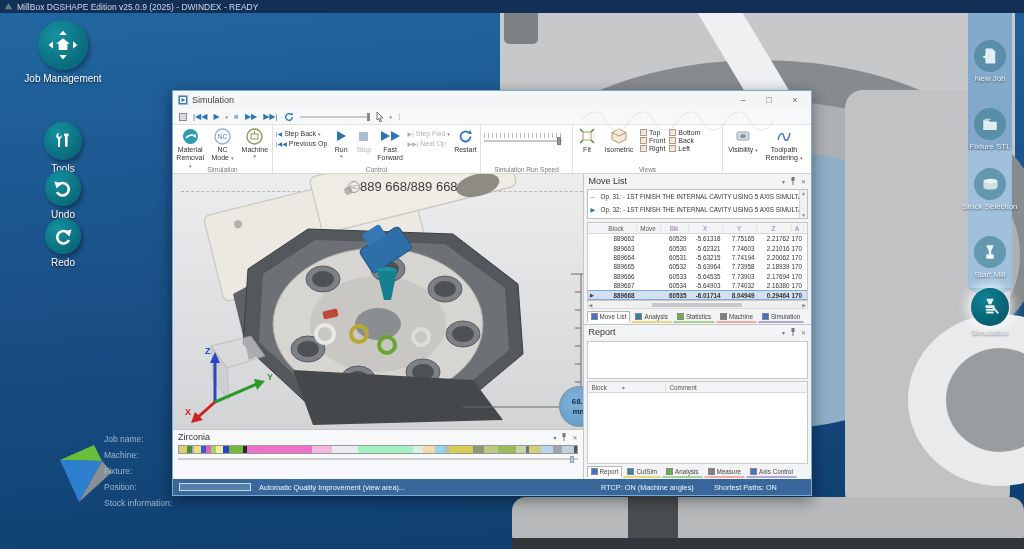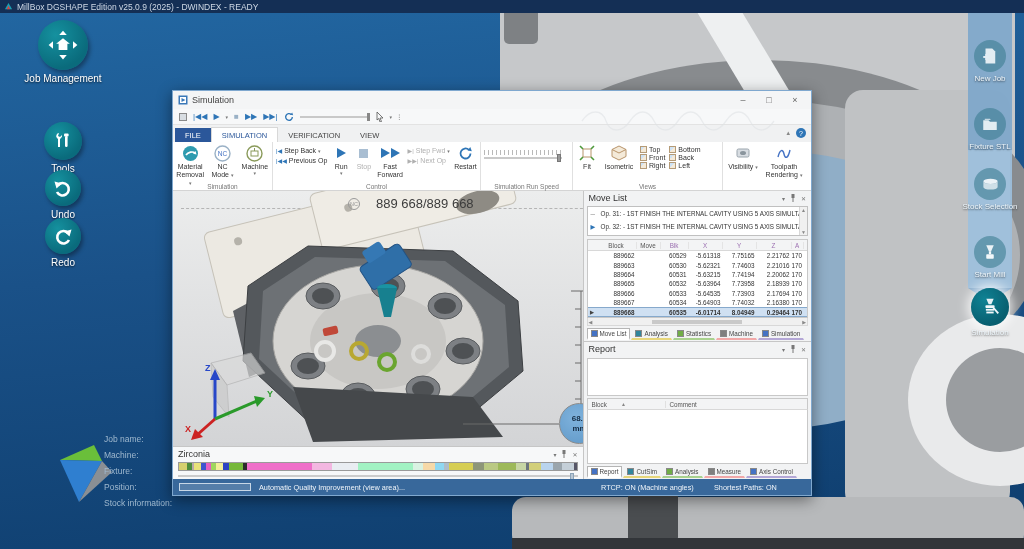--- a/index.html
+++ b/index.html
@@ -87,21 +87,21 @@
 
   
   .contentrow { flex:1; display:flex; min-height:0; }
   .leftcol { width:423px; display:flex; flex-direction:column; }
   .rightcol { width:236px; border-left:1px solid #c6c6c6; display:flex; flex-direction:column; background:#f2f3f4; }
 
   
   .viewport { height:255px; position:relative; background:linear-gradient(180deg,#eceded,#d3d4d6); overflow:hidden; }
   .dashline { position:absolute; top:17px; left:8px; width:160px; border-top:1px dashed #b5b5b5; }
   .dashline2 { position:absolute; top:17px; left:300px; width:115px; border-top:1px dashed #b5b5b5; }
-  .counter { position:absolute; top:5px; left:175px; display:flex; align-items:center; gap:16px; }
+  .counter { position:absolute; top:5px; left:175px; display:flex; align-items:center; gap:0; }
   .ncbadge { width:12px; height:12px; border-radius:50%; border:1px solid #9a9a9a; color:#9a9a9a;
     font-size:5.5px; display:flex; align-items:center; justify-content:center; }
   .counter .num { font-size:13px; color:#3c3c3c; }
   .measure { position:absolute; left:386px; top:212px; width:41px; height:41px; border-radius:50%;
     background:radial-gradient(circle at 40% 35%,#7fb2dc,#5e97c7); border:1px solid #8a8a8a;
     display:flex; flex-direction:column; align-items:center; justify-content:center; color:#152c44;
     font-weight:bold; font-size:8px; line-height:1.2; }
 
   
   .progress { flex:1; border-top:1px solid #c6c6c6; background:#f7f8f9; display:flex; flex-direction:column; }
@@ -334,30 +334,20 @@
     <span class="ttrack">
         <span class="knob"></span>
       </span>
     <svg width="8" height="10" viewBox="0 0 8 10">
         <polygon points="1,0 7,6 4,6 5.5,9.5 4,10 2.8,6.5 1,8" fill="none" stroke="#555" stroke-width="0.8"></polygon>
       </svg>
     <span class="caret">▾</span>
     <span class="gicon">⁝</span>
   </div>
 
-  <div class="rtabs">
-    <span class="rtab file">FILE</span>
-    <span class="rtab active">SIMULATION</span>
-    <span class="rtab">VERIFICATION</span>
-    <span class="rtab">VIEW</span>
-    <span class="corner">
-      <span class="collapse">▴</span>
-      <span class="help">?</span>
-    </span>
-  </div>
 
   <div class="ribbon">
     <div class="rgroup" style="width:100px;">
       <div class="bigbtn">
         <span class="ic">
             <svg width="17" height="17" viewBox="0 0 17 17">
               <circle cx="8.5" cy="8.5" r="7.5" fill="#2e9baf"></circle>
               <path d="M4 10c2-3 7-4 9-2" stroke="#fff" stroke-width="1.6" fill="none"></path>
               <polygon points="13.5,6 14.5,9.5 11,8.8" fill="#fff"></polygon>
             </svg>

